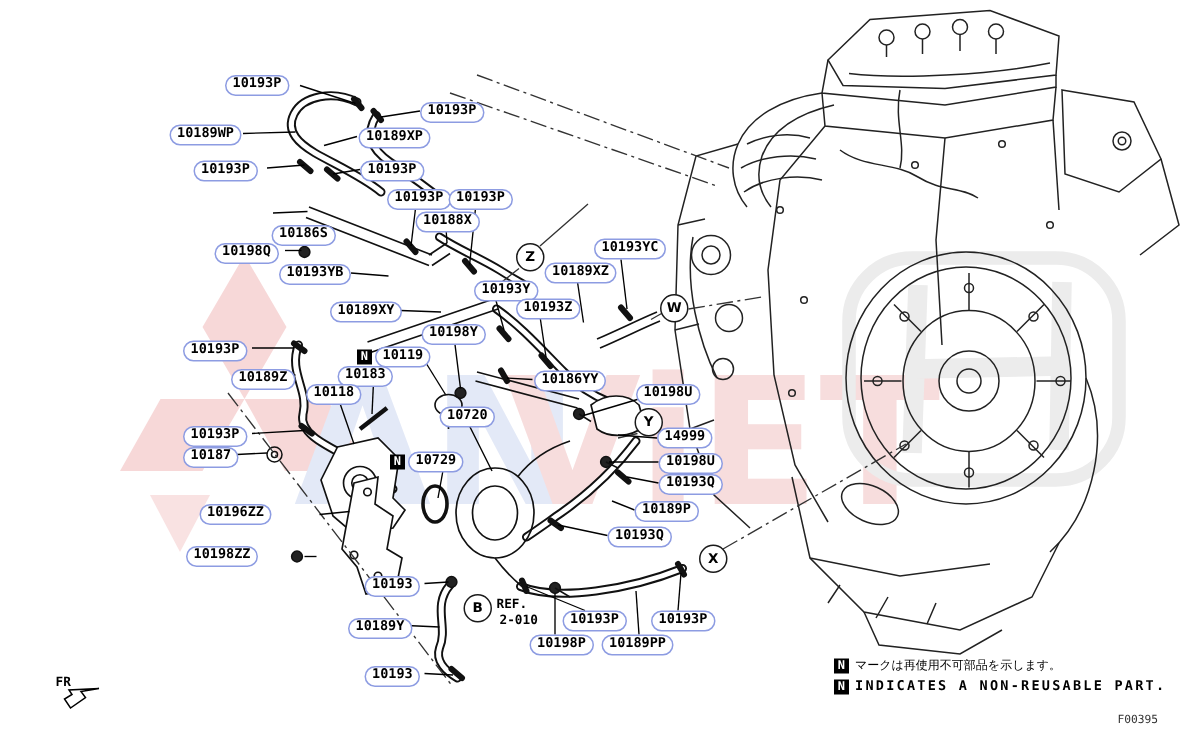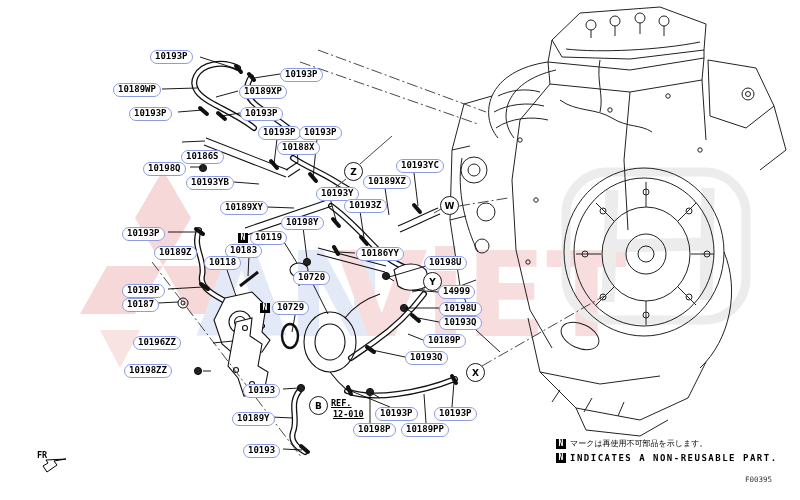--- a/index.html
+++ b/index.html
@@ -8,21 +8,21 @@
   #art{position:absolute;left:0;top:0;}
   .pl-wrap{position:absolute;display:flex;align-items:center;gap:2px;z-index:5;}
   .pl-oval{border:1.2px solid #8d9ce2;border-radius:9px;background:#fff;
            font:bold 9px "DejaVu Sans Mono",monospace;padding:1px 4px 1px 4px;
            color:#000;white-space:nowrap;line-height:1.1;}
   .nbox{display:inline-block;background:#000;color:#fff;width:10px;height:10px;
         font:bold 8px "DejaVu Sans Mono",monospace;text-align:center;line-height:10px;}
   .conn{position:absolute;width:17px;height:17px;border:1.2px solid #1a1a1a;border-radius:50%;
         background:#fff;font:bold 9px "DejaVu Sans",sans-serif;display:flex;
         align-items:center;justify-content:center;z-index:5;color:#000;}
-  .reftxt{position:absolute;font:bold 8.5px "DejaVu Sans Mono",monospace;color:#000;z-index:5;text-decoration:underline;}
+  .reftxt{position:absolute;font:bold 8.5px "DejaVu Sans Mono",monospace;color:#000;z-index:5;}
   .legend-row{position:absolute;display:flex;align-items:center;gap:4px;z-index:5;}
   .legend-jp{font:8px "DejaVu Sans",sans-serif;color:#000;}
   .legend-en{font:bold 9px "DejaVu Sans Mono",monospace;letter-spacing:1.5px;color:#000;}
   .code{position:absolute;font:7.5px "DejaVu Sans Mono",monospace;color:#333;z-index:5;padding-left:35px;}
   .fr{position:absolute;font:bold 8.5px "DejaVu Sans Mono",monospace;color:#000;z-index:5;}
 </style>
 </head>
 <body>
 
 <div id="stage">
@@ -258,21 +258,21 @@
           <line x1="213" y1="343" x2="233" y2="341"></line>
         <line x1="211" y1="371" x2="203" y2="371"></line>
       </g>
 
       <path d="M66,459 L54,461 L57,465 L47,472 L43,466 L48,463 L46,460 Z" fill="#fff" stroke="#000" stroke-width="1"></path>
     </g>
   </svg>
 
   <div class="conn" style="left:309px;top:396px;">B</div>
   <div class="reftxt" style="left:331px;top:398px;">REF.</div>
-  <div class="reftxt" style="left:333px;top:409px;">12-010</div>
+  <div class="reftxt" style="left:333px;top:409px;">2-010</div>
 
   <div class="fr" style="left:37px;top:450px;">FR</div>
 
   <div class="legend-row" style="left:556px;top:438px;">
     <span class="nbox">N</span>
     <span class="legend-jp">マークは再使用不可部品を示します。</span>
   </div>
   <div class="legend-row" style="left:556px;top:453px;">
     <span class="nbox">N</span>
     <span class="legend-en">INDICATES A NON-REUSABLE PART.</span>

